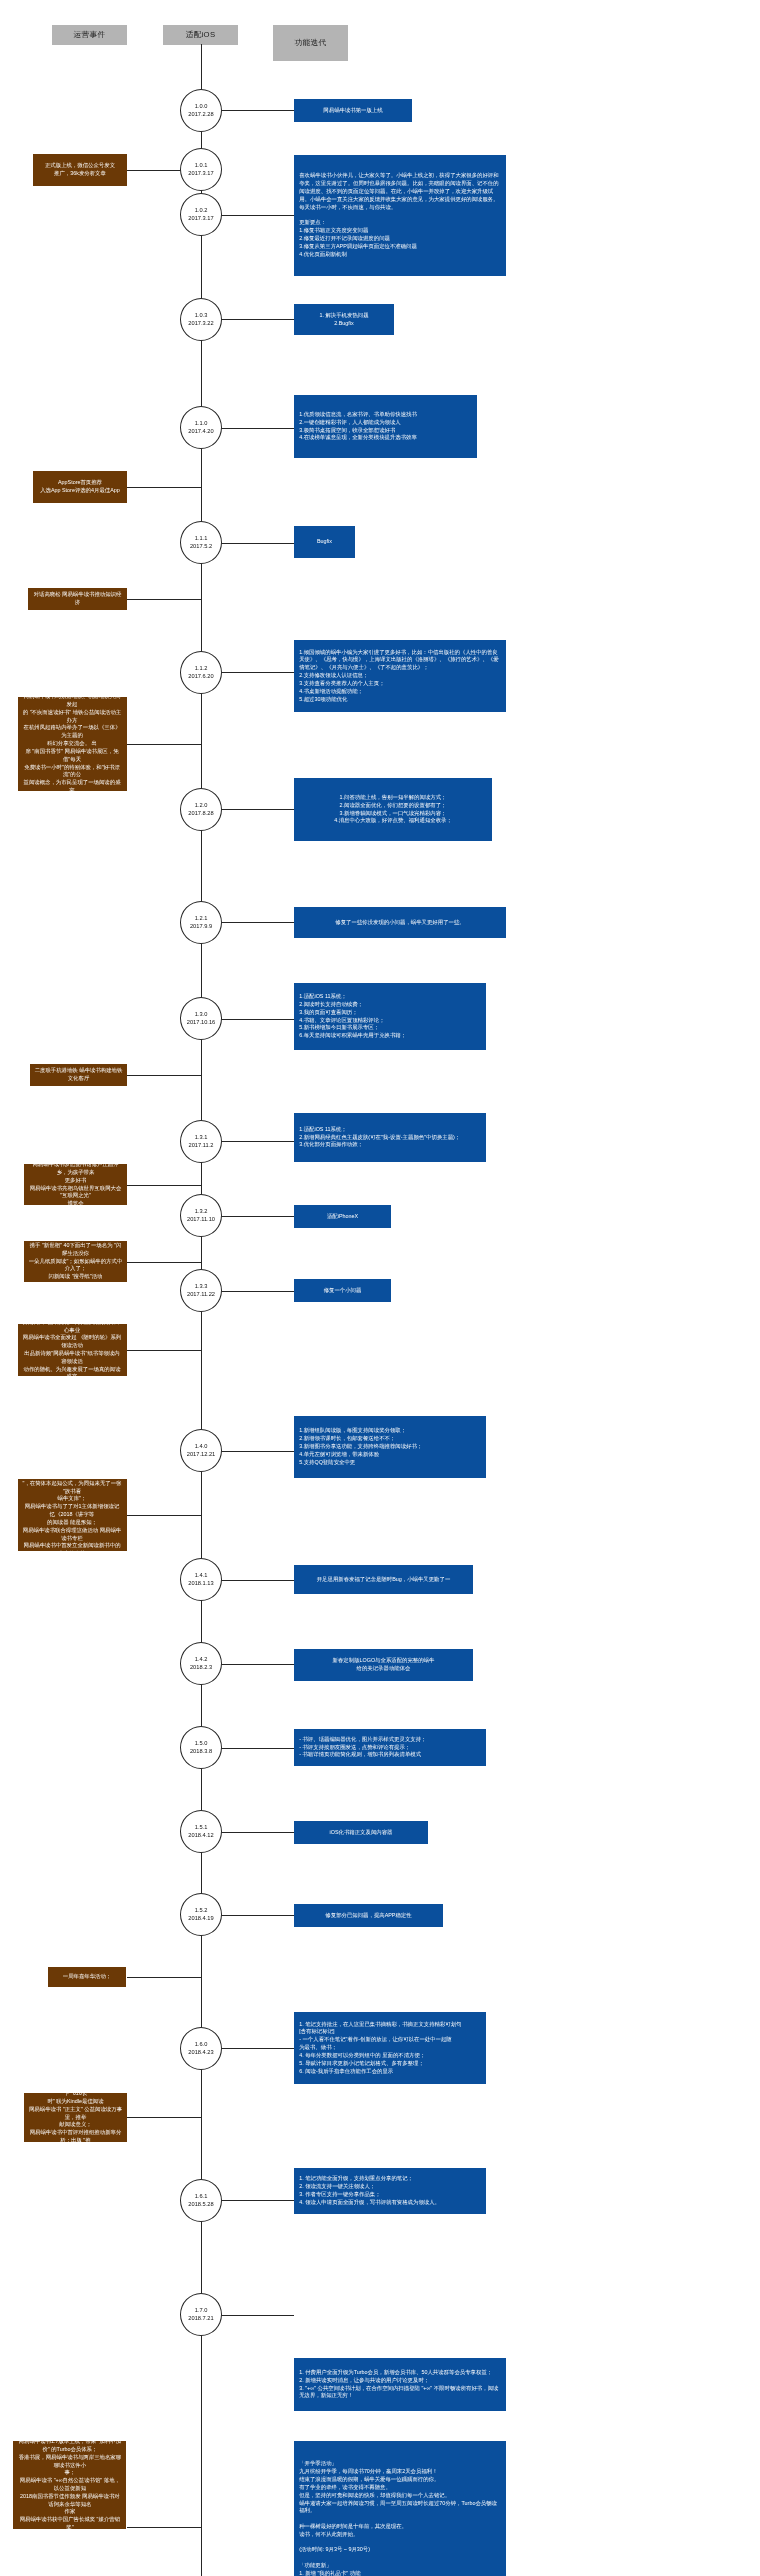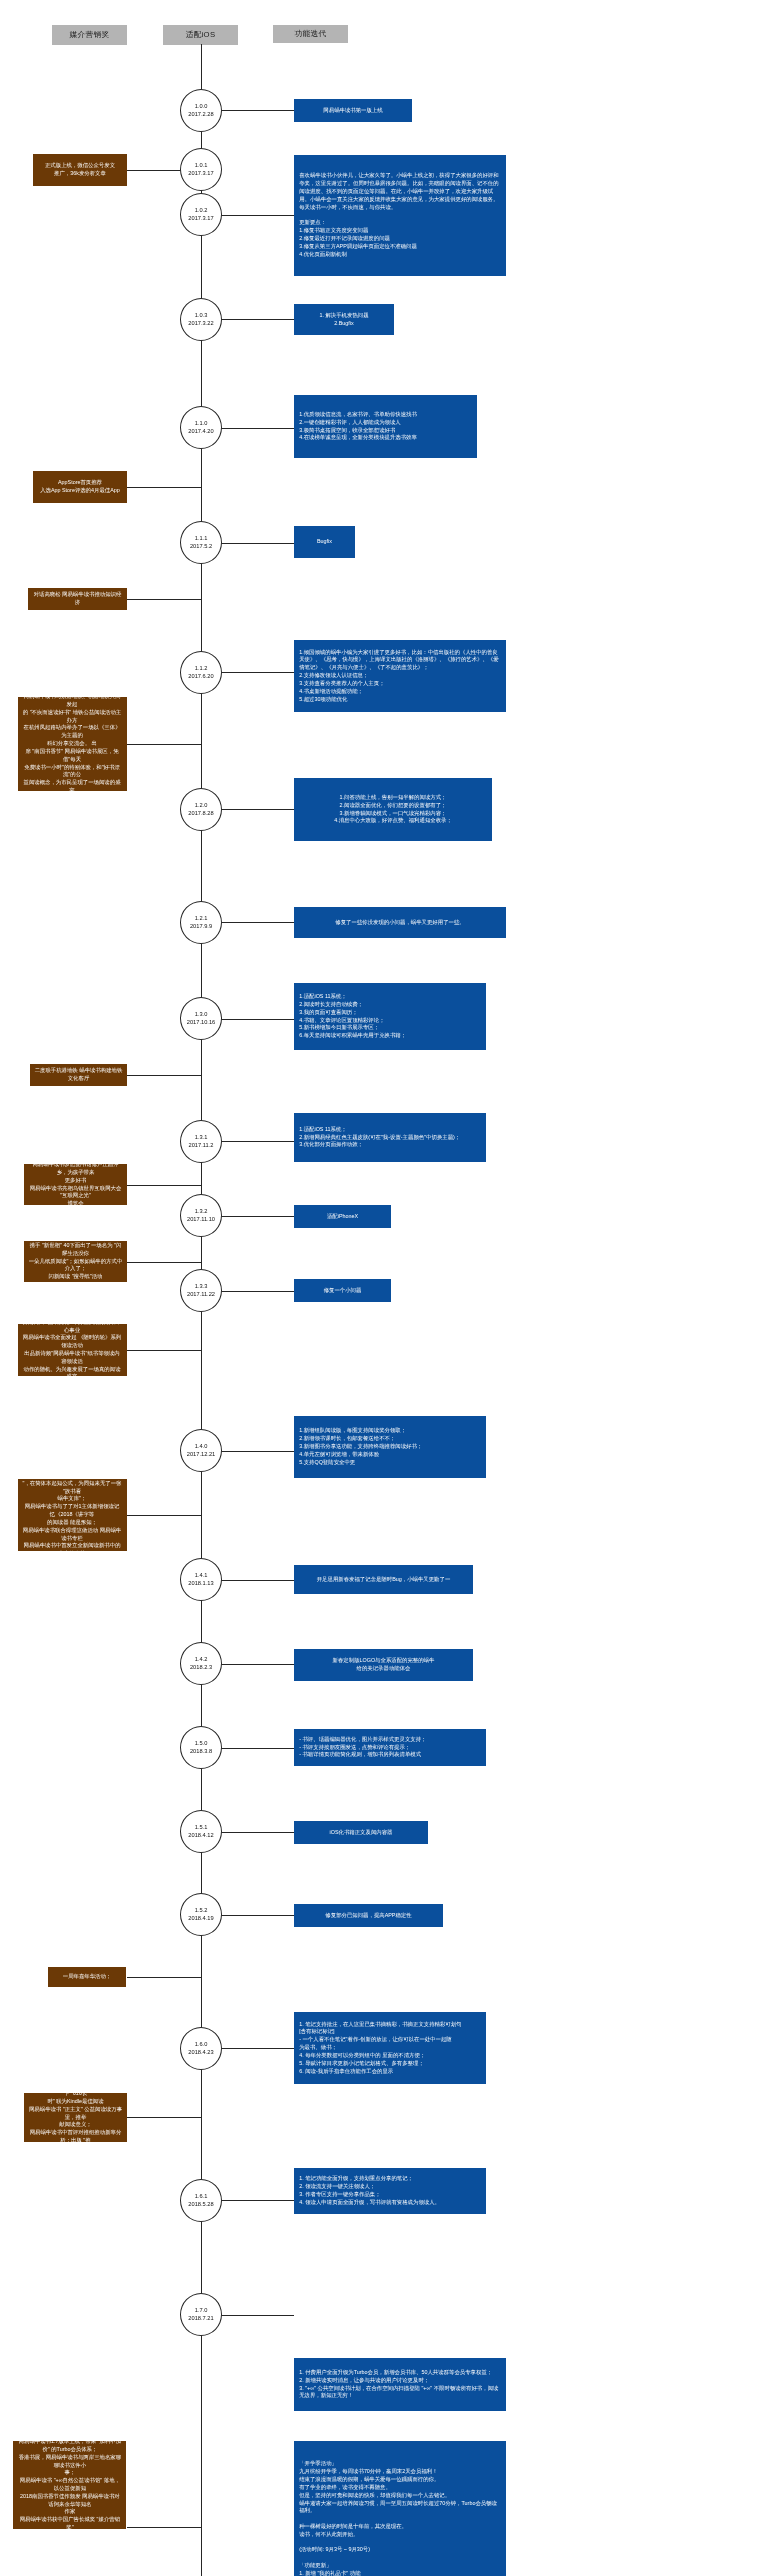--- a/index.html
+++ b/index.html
@@ -93,23 +93,23 @@
     text-align: center;
     z-index: 3;
     white-space: pre-line;
   }
 </style>
 </head>
 <body>
 
 <div id="page">
 
-  <div class="hdr" style="left:52px; top:25px; width:75px; height:19.6px;">媒介营销奖</div>
+  <div class="hdr" style="left:52px; top:25px; width:75px; height:19.6px;">运营事件</div>
   <div class="hdr" style="left:163px; top:25px; width:75px; height:19.6px;">适配iOS</div>
-  <div class="hdr" style="left:273px; top:25px; width:75px; height:18px;">功能迭代</div>
+  <div class="hdr" style="left:273px; top:25px; width:75px; height:36px;">功能迭代</div>
 
   <div class="spine" style="top:44px; height:2653px;"></div>
 
   <div class="conn" style="left:201px; top:110px; width:93px;"></div>
   <div class="node" style="left:180px; top:89px; width:42px; height:43px;">
     <span class="ver">1.0.0</span>
     <span class="date">2017.2.28</span>
   </div>
   <div class="fbox center" style="left:294px; top:99px; width:118px; height:23px;">网易蜗牛读书第一版上线</div>
 

